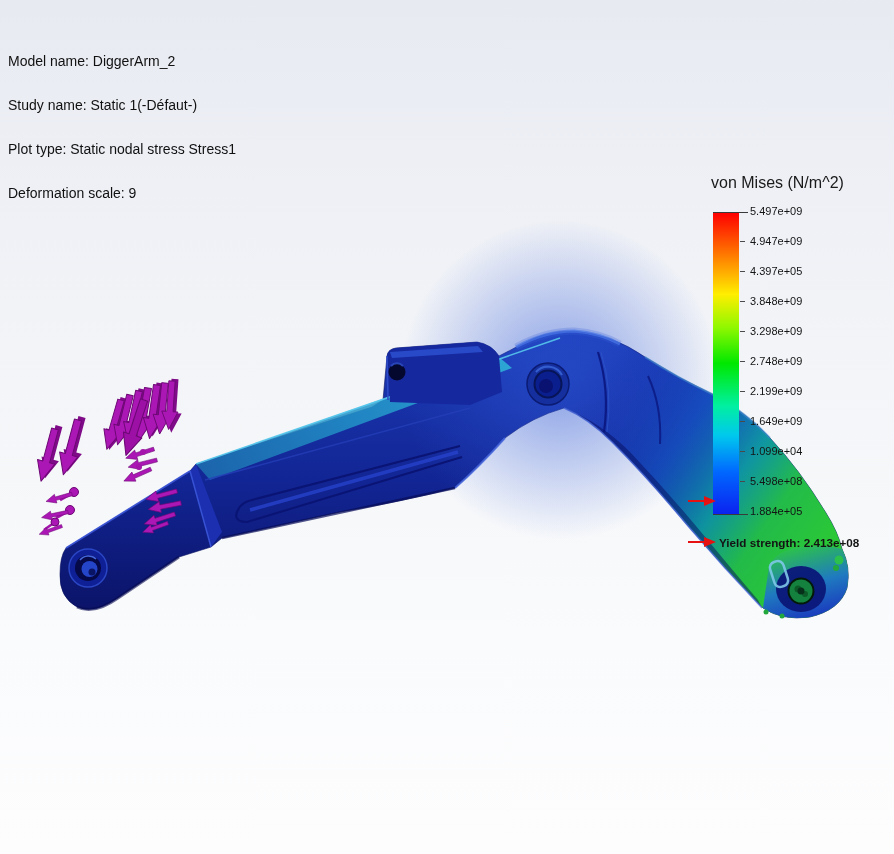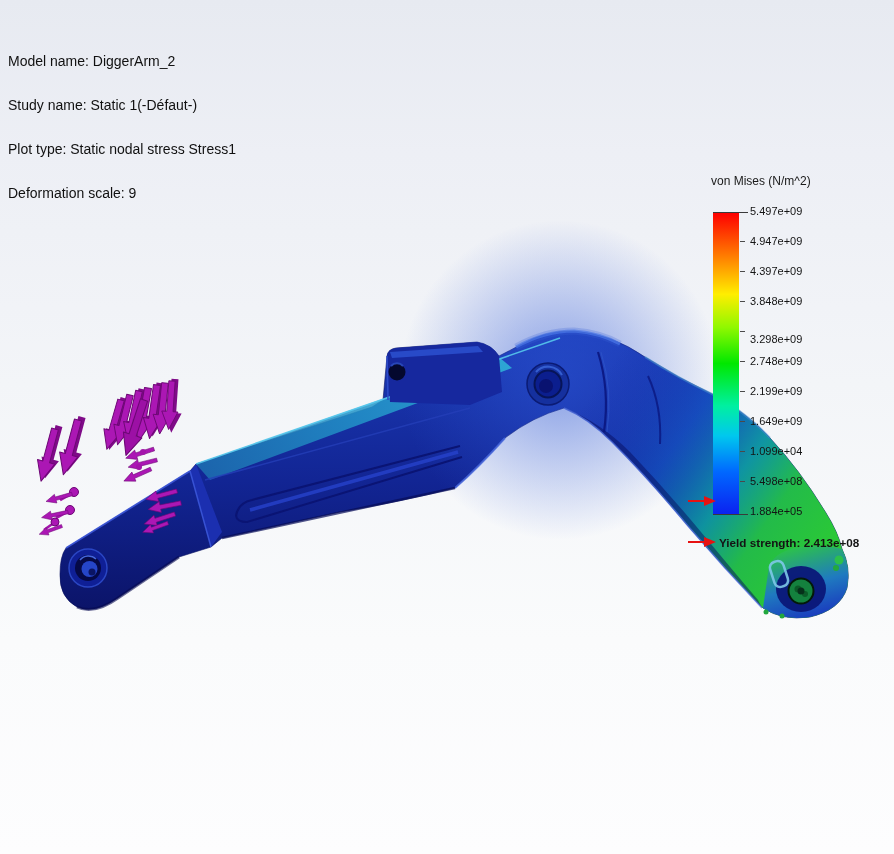--- a/index.html
+++ b/index.html
@@ -3,21 +3,21 @@
 <meta charset="utf-8">
 <style>
   html,body{margin:0;padding:0;}
   body{
     width:894px;height:854px;overflow:hidden;position:relative;
     font-family:"Liberation Sans", sans-serif;
     background:linear-gradient(180deg,#e7eaf1 0%,#edeff5 18%,#f3f5f8 45%,#fafbfc 75%,#fdfdfe 100%);
   }
   .abs{position:absolute;}
   #plot-info{left:8px;top:25px;color:#111;font-size:14px;line-height:14.6px;white-space:pre;}
-  #legend-title{left:711px;top:174px;font-size:12px;color:#1a1a1a;}
+  #legend-title{left:711px;top:174px;font-size:16px;color:#1a1a1a;}
   #colorbar{left:713px;top:213px;width:26px;height:301px;}
   .lg-line{background:#3a3a3a;height:1px;}
   .tick{left:740px;width:5px;height:1px;background:#4a4a4a;}
   .lg-label{left:750px;width:90px;height:14px;line-height:14px;font-size:11px;color:#141414;}
   #yield-label{left:719px;top:536px;font-size:11.7px;color:#141414;font-weight:bold;}
   svg{display:block;}
 </style>
 </head>
 <body>
 
@@ -202,23 +202,23 @@
 <div class="abs tick" style="top:301px"></div>
 <div class="abs tick" style="top:331px"></div>
 <div class="abs tick" style="top:361px"></div>
 <div class="abs tick" style="top:391px"></div>
 <div class="abs tick" style="top:421px"></div>
 <div class="abs tick" style="top:451px"></div>
 <div class="abs tick" style="top:481px"></div>
 
 <div class="abs lg-label" style="top:204px">5.497e+09</div>
 <div class="abs lg-label" style="top:234px">4.947e+09</div>
-<div class="abs lg-label" style="top:264px">4.397e+09</div>
+<div class="abs lg-label" style="top:264px">4.397e+05</div>
 <div class="abs lg-label" style="top:294px">3.848e+09</div>
-<div class="abs lg-label" style="top:332px">3.298e+09</div>
+<div class="abs lg-label" style="top:324px">3.298e+09</div>
 <div class="abs lg-label" style="top:354px">2.748e+09</div>
 <div class="abs lg-label" style="top:384px">2.199e+09</div>
 <div class="abs lg-label" style="top:414px">1.649e+09</div>
 <div class="abs lg-label" style="top:444px">1.099e+04</div>
 <div class="abs lg-label" style="top:474px">5.498e+08</div>
 <div class="abs lg-label" style="top:504px">1.884e+05</div>
 
 <svg class="abs" style="left:688px;top:495px" width="30" height="12">
   <polygon points="0,5 16,5 16,1 28,6 16,11 16,7 0,7" fill="#e61212"></polygon>
 </svg>

